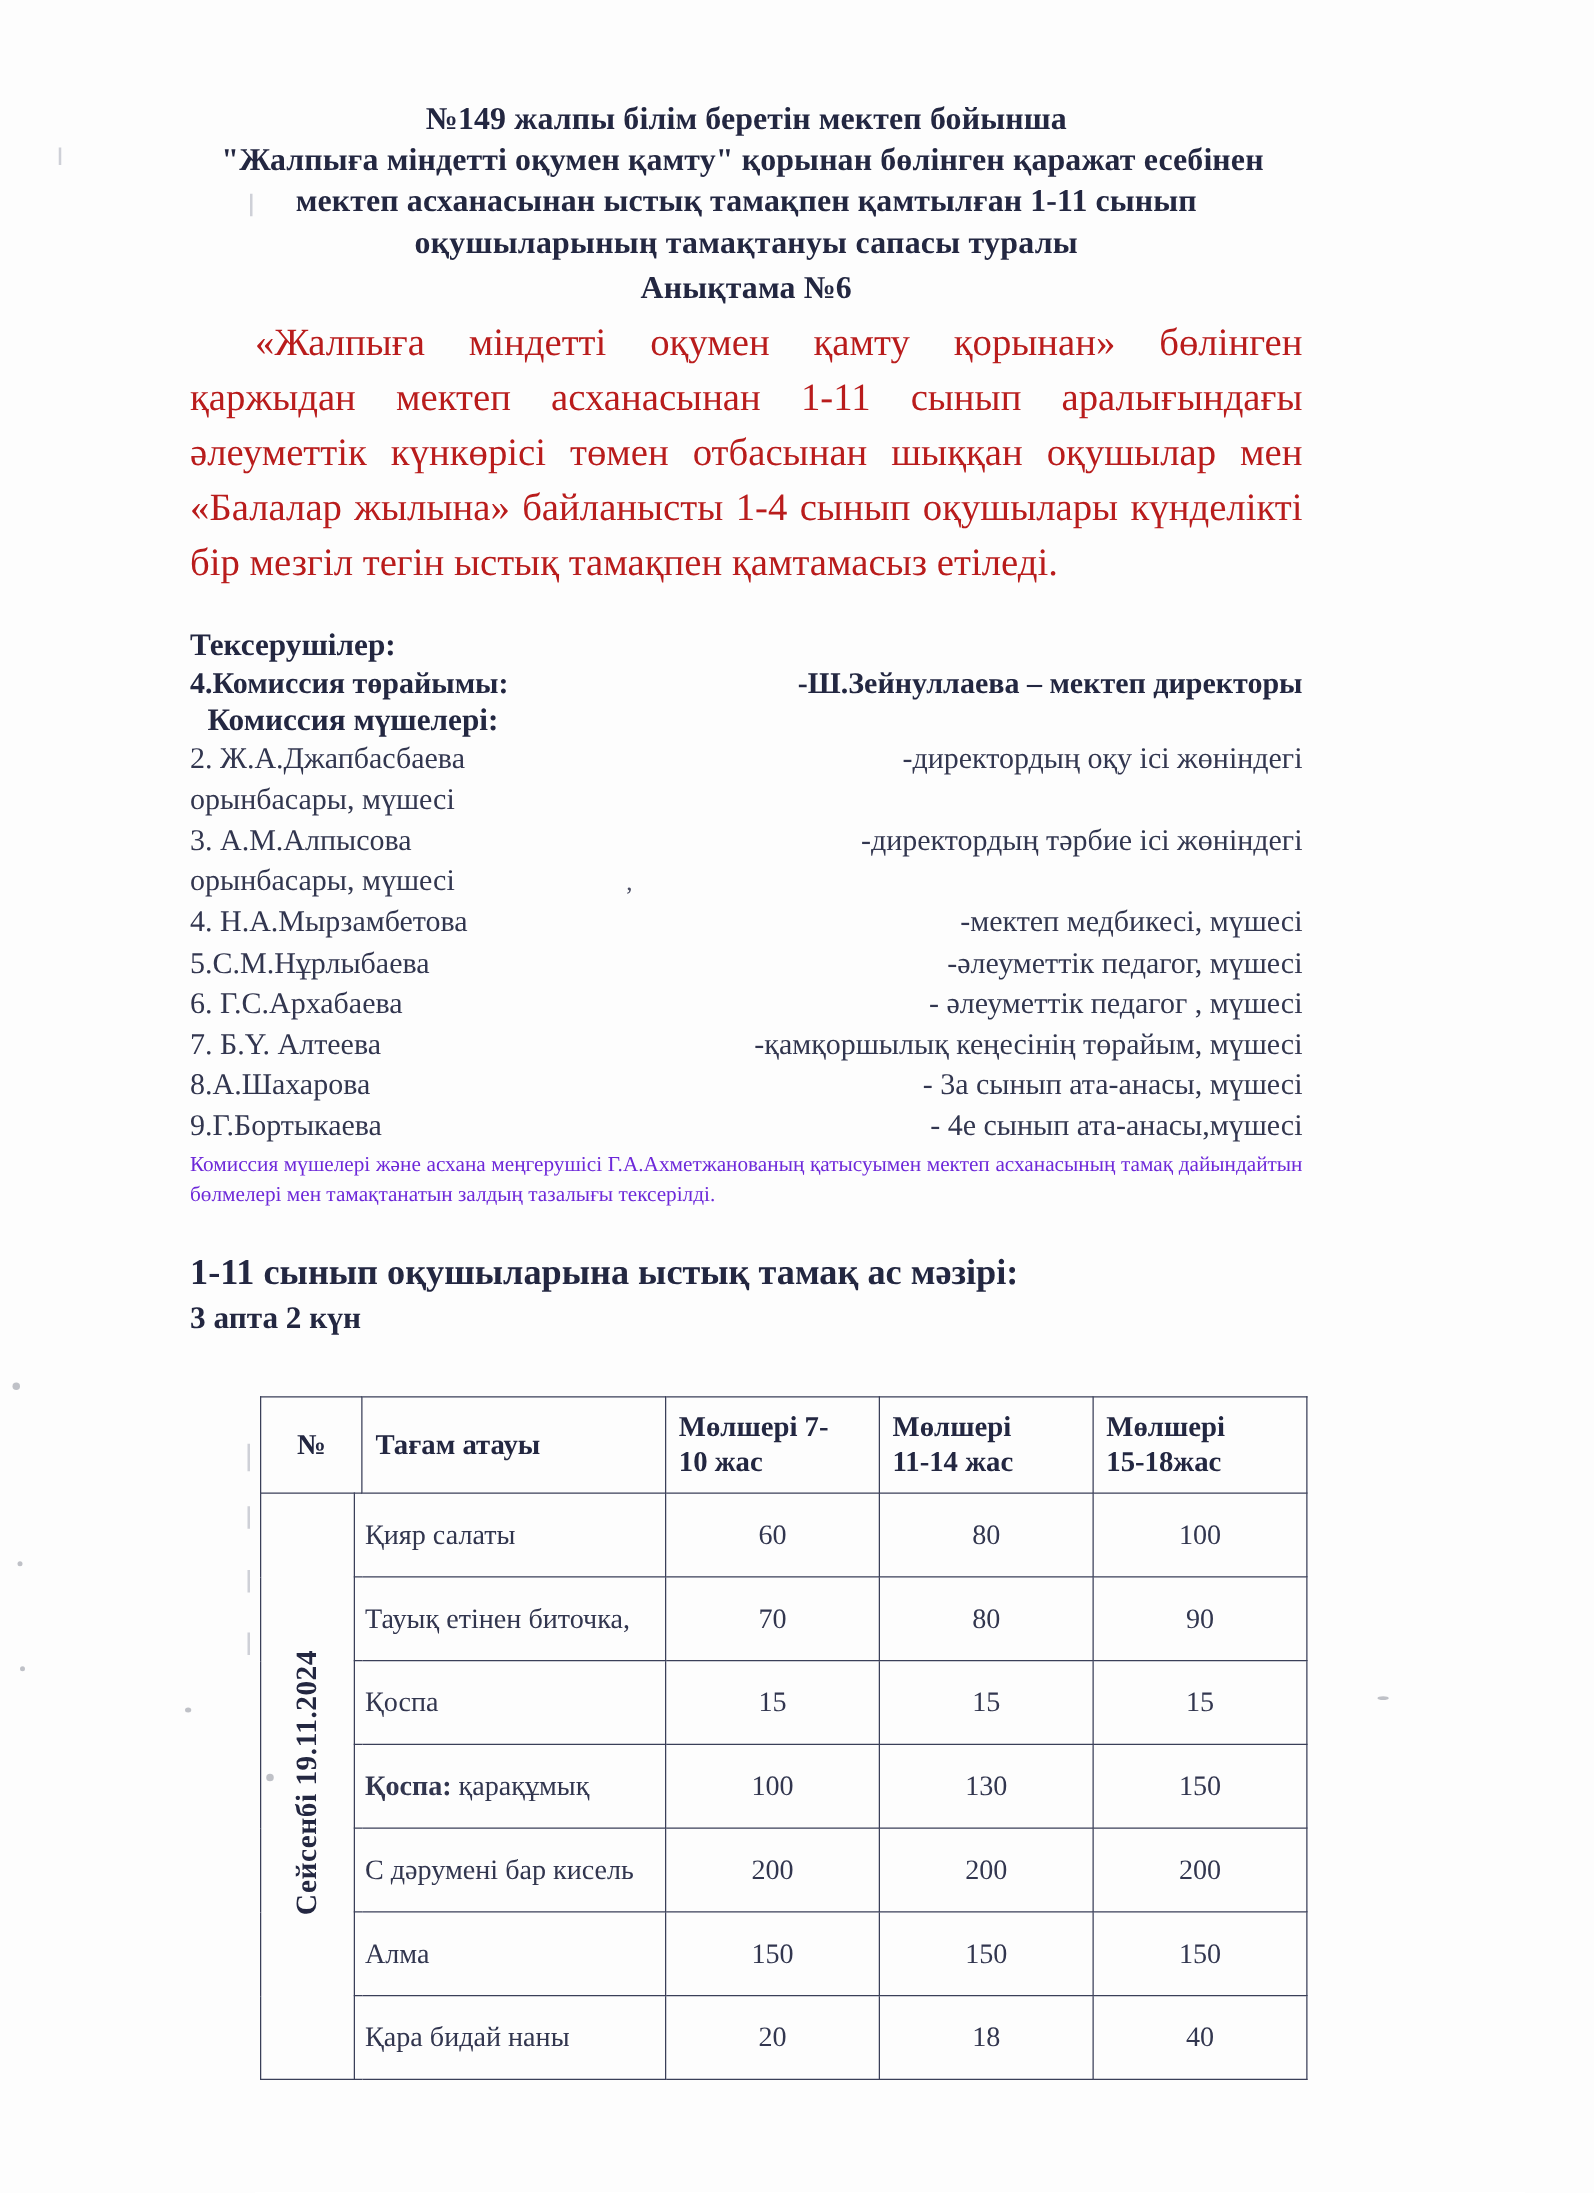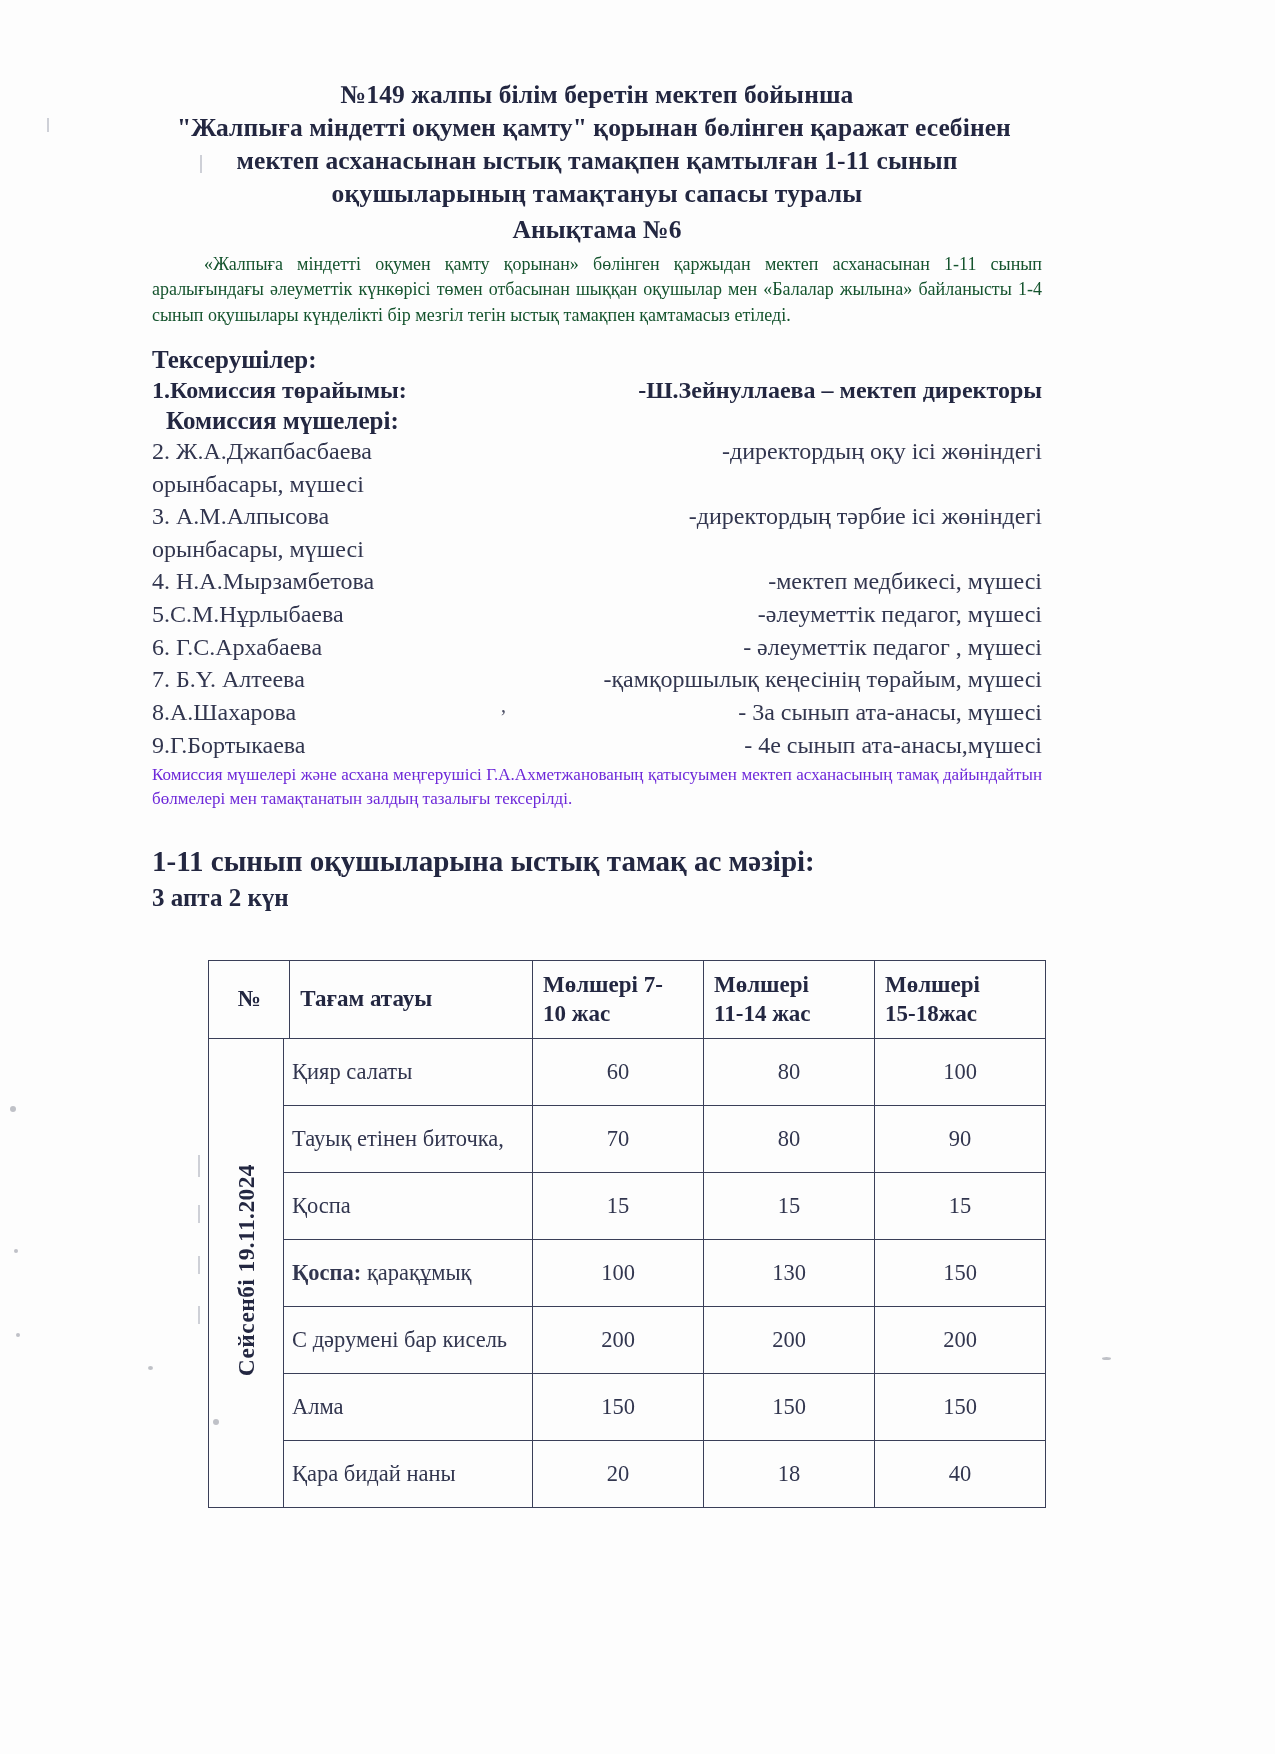--- a/index.html
+++ b/index.html
@@ -54,25 +54,25 @@
     margin-top: 12px;
     font-weight: bold;
     font-size: 25px;
     letter-spacing: -0.2px;
     color: #232741;
   }
 
   
   .intro {
     margin-top: 6px;
-    font-size: 18px;
+    font-size: 31px;
     line-height: 1.42;
     text-align: justify;
     text-indent: 52px;
-    color: #14532d;
+    color: #b91c1c;
     hyphens: none;
   }
 
   
   .inspectors-heading {
     margin-top: 4px;
     font-weight: bold;
     font-size: 25px;
     color: #232741;
   }
@@ -226,21 +226,21 @@
       <span class="title-line l4">оқушыларының тамақтануы сапасы туралы</span>
       <span class="title-ref">Анықтама №6</span>
     </div>
 
 
     <p class="intro">«Жалпыға міндетті оқумен қамту қорынан» бөлінген қаржыдан мектеп асханасынан 1-11 сынып аралығындағы әлеуметтік күнкөрісі төмен отбасынан шыққан оқушылар мен «Балалар жылына» байланысты 1-4 сынып оқушылары күнделікті бір мезгіл тегін ыстық тамақпен қамтамасыз етіледі.</p>
 
     <div class="inspectors-heading">Тексерушілер:</div>
 
     <div class="member-row bold">
-      <span class="left">1.Комиссия төрайымы:</span>
+      <span class="left">4.Комиссия төрайымы:</span>
       <span class="right">-Ш.Зейнуллаева  – мектеп директоры</span>
     </div>
 
     <div class="inspectors-heading" style="margin-top:0; padding-left:14px;">Комиссия мүшелері:</div>
 
     <div class="member-row">
       <span class="left">2. Ж.А.Джапбасбаева</span>
       <span class="right">-директордың оқу ісі жөніндегі</span>
     </div>
     <div class="sub-line">орынбасары, мүшесі</div>

